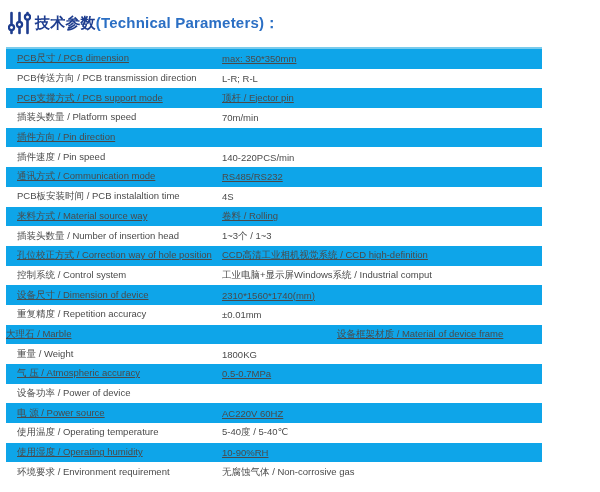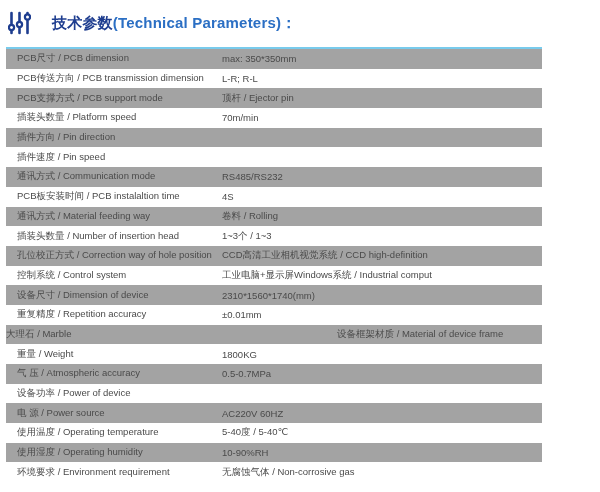--- a/index.html
+++ b/index.html
@@ -11,21 +11,21 @@
   .page {
     position: relative;
     width: 600px;
     height: 492px;
     background: #ffffff;
     overflow: hidden;
   }
   .header {
     display: flex;
     align-items: center;
-    gap: 21px;
+    gap: 4px;
     padding: 10px 0 0 8px;
     height: 36px;
     box-sizing: border-box;
   }
   .header .icon {
     display: inline-flex;
     width: 23px;
     height: 24px;
   }
   .title {
@@ -44,21 +44,21 @@
     border-top: 2px solid #79cbec;
     box-sizing: border-box;
   }
   .row {
     display: flex;
     align-items: center;
     height: 19.7px;
     font-size: 9.5px;
     color: #4a4a4a;
   }
-  .row.striped { background: #a3a3a3; }
+  .row.striped { background: #0ea5e9; text-decoration: underline; }
   .cell { box-sizing: border-box; white-space: nowrap; overflow: hidden; }
   .cell.label {
     width: 216px;
     flex: 0 0 216px;
     padding-left: 11px;
   }
   .cell.value { flex: 1 1 auto; padding-right: 8px; }
 </style>
 </head>
 <body>
@@ -81,47 +81,48 @@
     </span>
     <h2 class="title"><span class="zh">技术参数</span><span class="en">(Technical Parameters)：</span></h2>
   </div>
 
   <div class="param-table" id="param-table">
       <div class="row striped">
         <div class="cell label">PCB尺寸 / PCB dimension</div>
         <div class="cell value">max: 350*350mm</div>
       </div>
       <div class="row">
-        <div class="cell label">PCB传送方向 / PCB transmission dimension</div>
+        <div class="cell label">PCB传送方向 / PCB transmission direction</div>
         <div class="cell value">L-R; R-L</div>
       </div>
       <div class="row striped">
         <div class="cell label">PCB支撑方式 / PCB support mode</div>
         <div class="cell value">顶杆 / Ejector pin</div>
       </div>
       <div class="row">
         <div class="cell label">插装头数量 / Platform speed</div>
         <div class="cell value">70m/min</div>
       </div>
       <div class="row striped">
         <div class="cell label">插件方向 / Pin direction</div>
       </div>
       <div class="row">
         <div class="cell label">插件速度 / Pin speed</div>
+        <div class="cell value">140-220PCS/min</div>
       </div>
       <div class="row striped">
         <div class="cell label">通讯方式 / Communication mode</div>
         <div class="cell value">RS485/RS232</div>
       </div>
       <div class="row">
         <div class="cell label">PCB板安装时间 / PCB instalaltion time</div>
         <div class="cell value">4S</div>
       </div>
       <div class="row striped">
-        <div class="cell label">通讯方式 / Material feeding way</div>
+        <div class="cell label">来料方式 / Material source way</div>
         <div class="cell value">卷料 / Rolling</div>
       </div>
       <div class="row">
         <div class="cell label">插装头数量 / Number of insertion head</div>
         <div class="cell value">1~3个 / 1~3</div>
       </div>
       <div class="row striped">
         <div class="cell label">孔位校正方式 / Correction way of hole position</div>
         <div class="cell value">CCD高清工业相机视觉系统 / CCD high-definition</div>
       </div>

